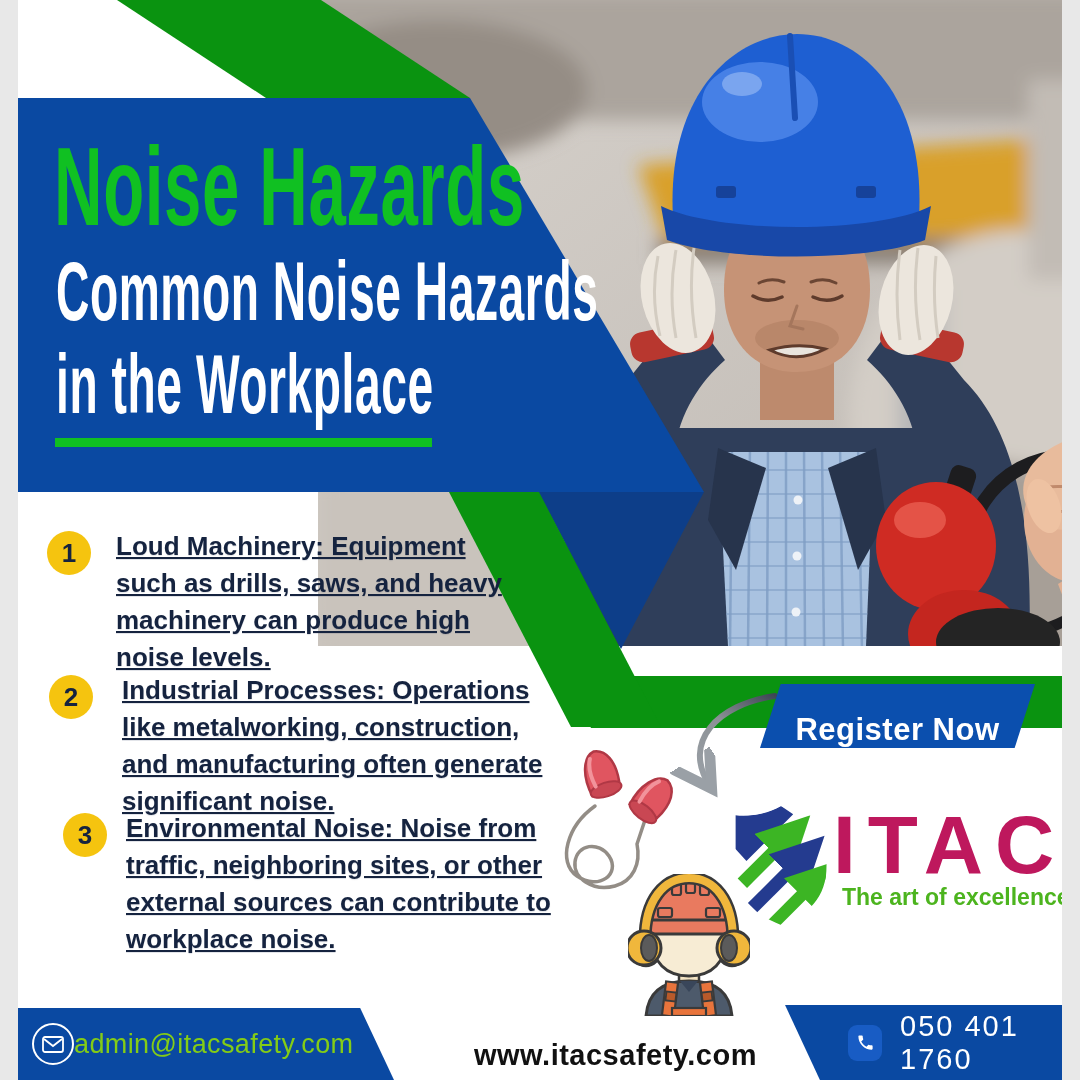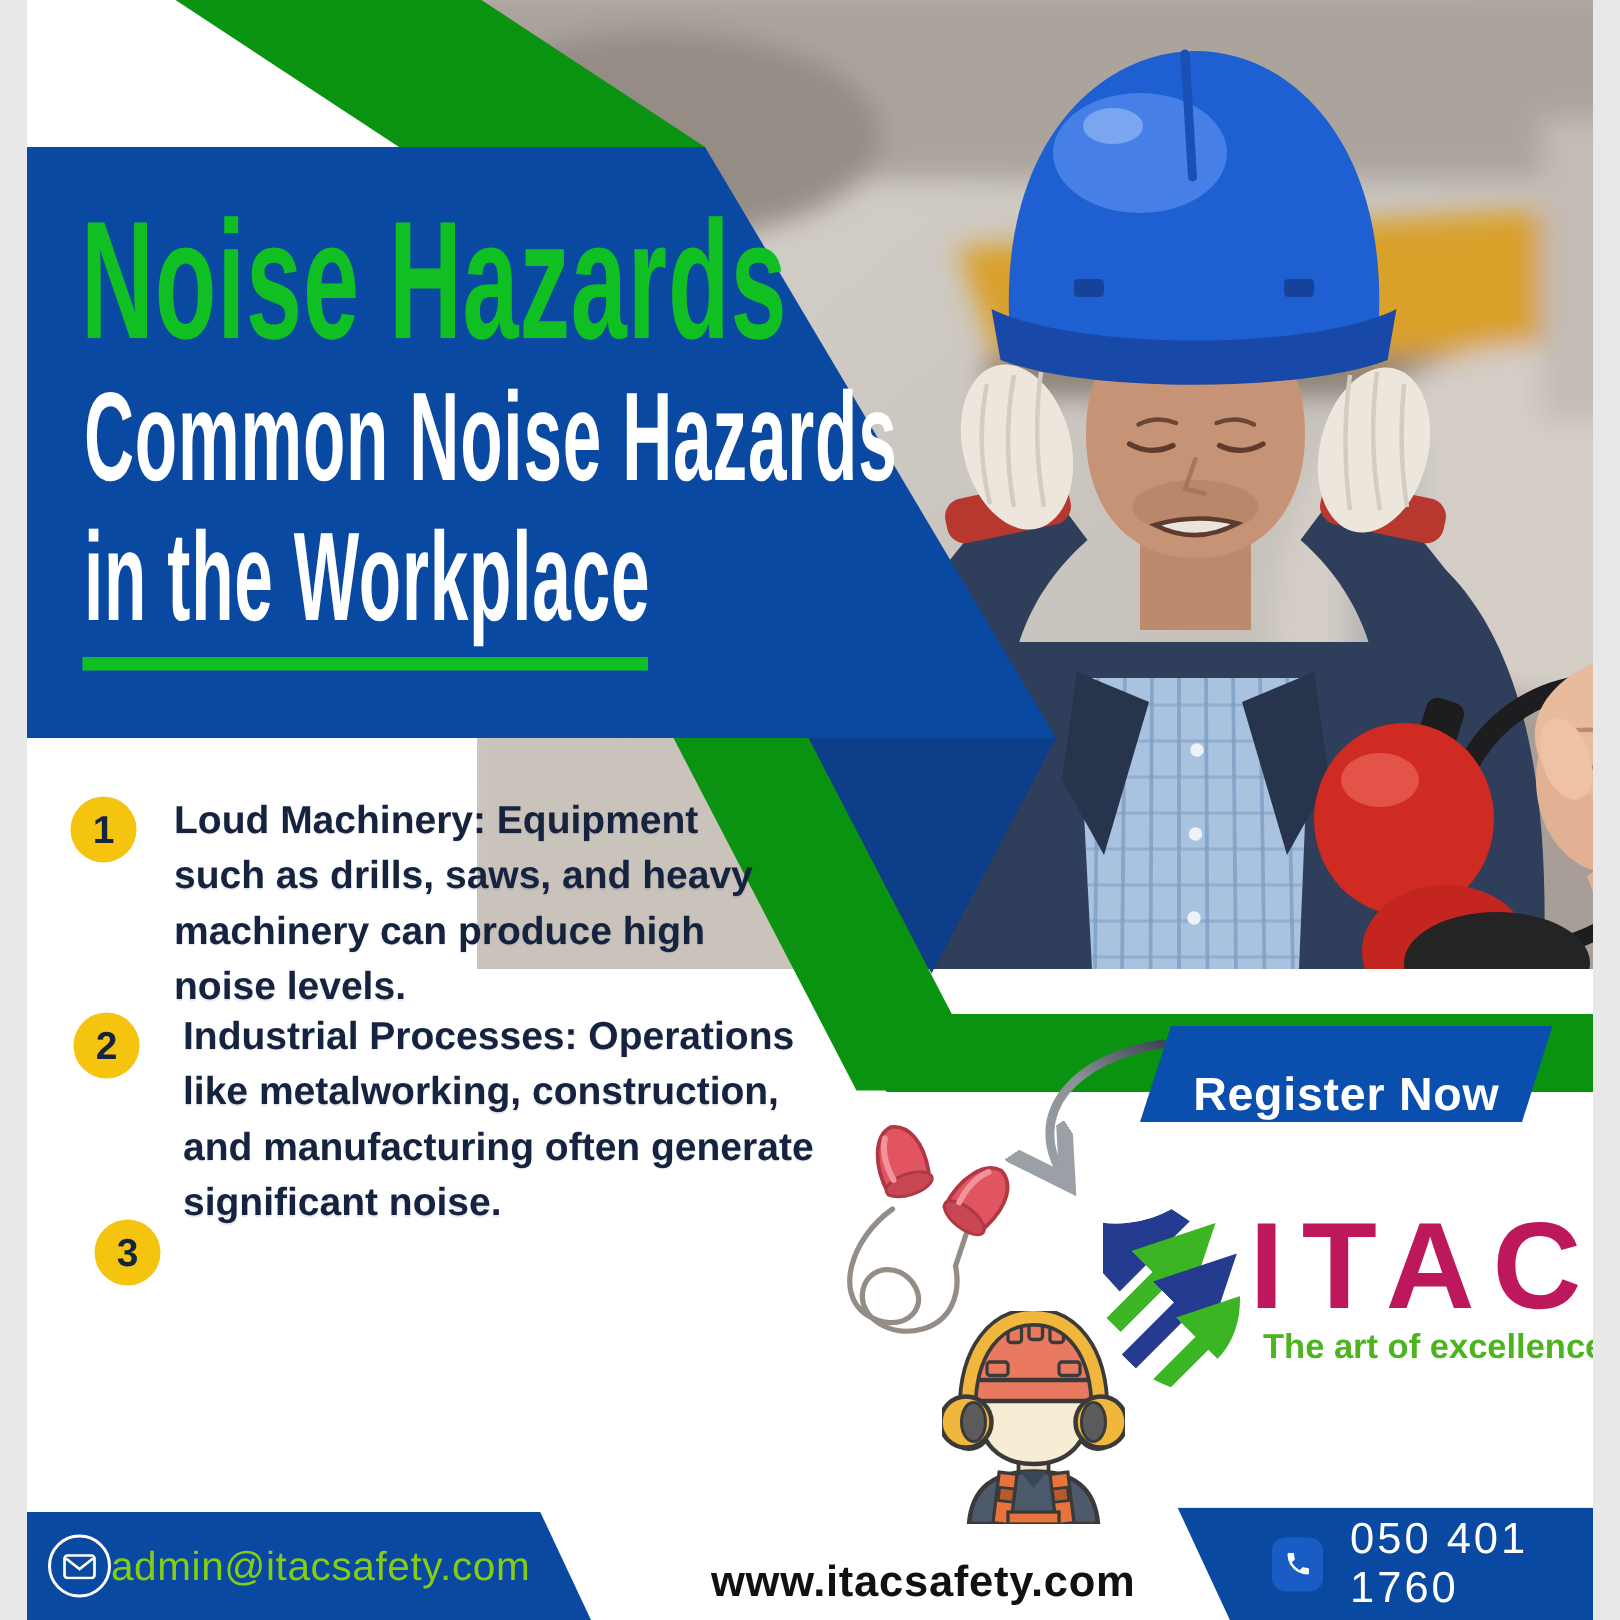--- a/index.html
+++ b/index.html
@@ -24,21 +24,21 @@
   .sub2{left:38px;top:342px;}
   .underline{left:37px;top:438px;width:377px;height:9px;background:#10c022;}
 
   
   .hz-num{
     width:44px;height:44px;border-radius:50%;background:#f5c40f;color:#15233f;
     font-size:26px;font-weight:700;display:flex;align-items:center;justify-content:center;
   }
   .hz-text{
     font-size:26px;font-weight:700;line-height:37px;color:#15233f;white-space:pre-line;
-    width:470px;text-shadow:0 1px 1px rgba(20,35,70,.12);
+    width:470px;text-shadow:0 1px 1px rgba(20,35,70,.12);text-decoration:underline;
   }
 
   
   .register{
     left:742px;top:684px;width:275px;height:64px;background:#0b4fae;
     clip-path:polygon(7.5% 0,100% 0,92.6% 100%,0 100%);
     display:flex;align-items:flex-end;justify-content:center;
     color:#fff;font-size:31px;font-weight:700;letter-spacing:.5px;cursor:pointer;
   }
 
@@ -220,20 +220,24 @@
     <div class="hz-num">2</div>
   </div>
   <div class="abs hz-text" style="left:104px;top:672px;">Industrial Processes: Operations
 like metalworking, construction,
 and manufacturing often generate
 significant noise.</div>
 
   <div class="abs" style="left:45px;top:813px;">
     <div class="hz-num">3</div>
   </div>
+  <div class="abs hz-text" style="left:108px;top:810px;">Environmental Noise: Noise from
+traffic, neighboring sites, or other
+external sources can contribute to
+workplace noise.</div>
 
   <div class="abs register">
     <span>Register Now</span>
   </div>
 
   <svg class="abs" style="left:533px;top:742px;" width="135" height="170" viewBox="0 0 135 170">
     <path d="M44,64 C16,84 6,120 26,134 C48,149 70,132 58,114 C48,99 26,102 24,120 C22,136 42,150 64,144 C82,139 90,122 86,102 L98,66" fill="none" stroke="#938d86" stroke-width="3.5" stroke-linecap="round"></path>
     <g transform="rotate(-18 52 38)">
       <path d="M52,8 C64,10 70,24 67,44 L37,50 C33,28 40,10 52,8 Z" fill="#e05560" stroke="#b03845" stroke-width="2.5"></path>
       <ellipse cx="52" cy="48" rx="16" ry="7" fill="#c94753" stroke="#b03845" stroke-width="2"></ellipse>

